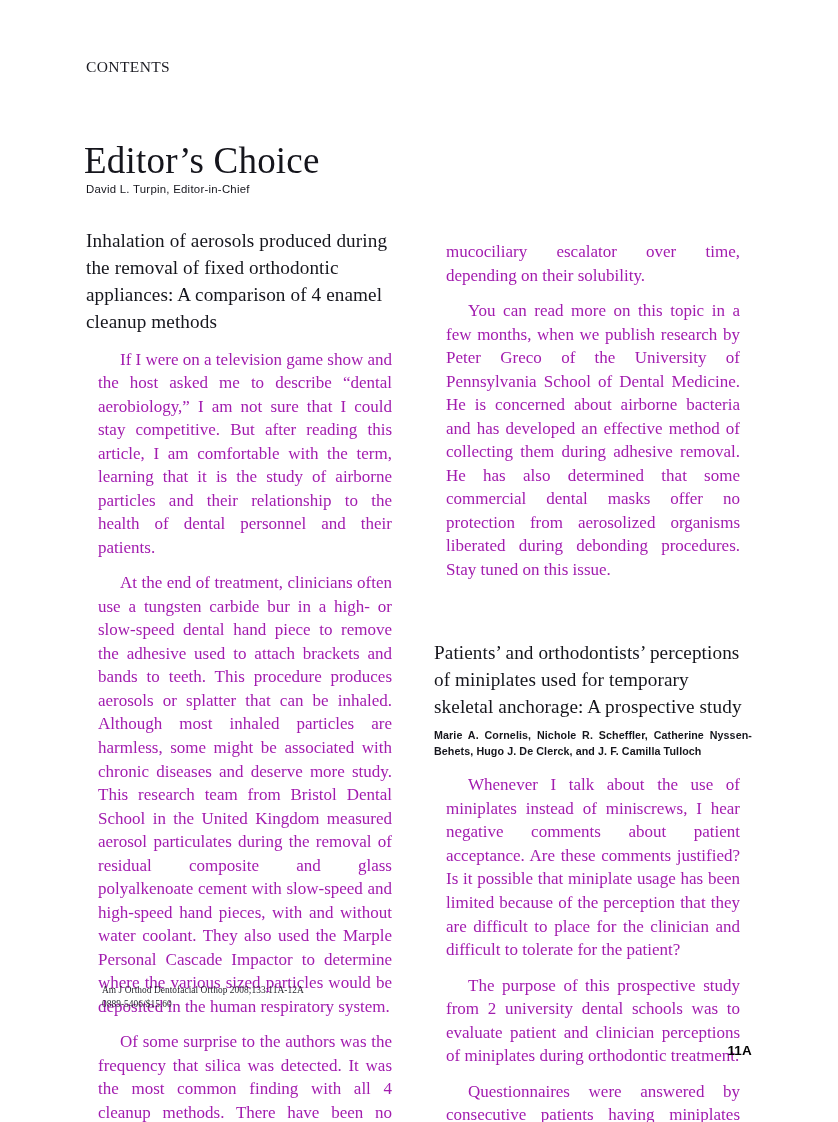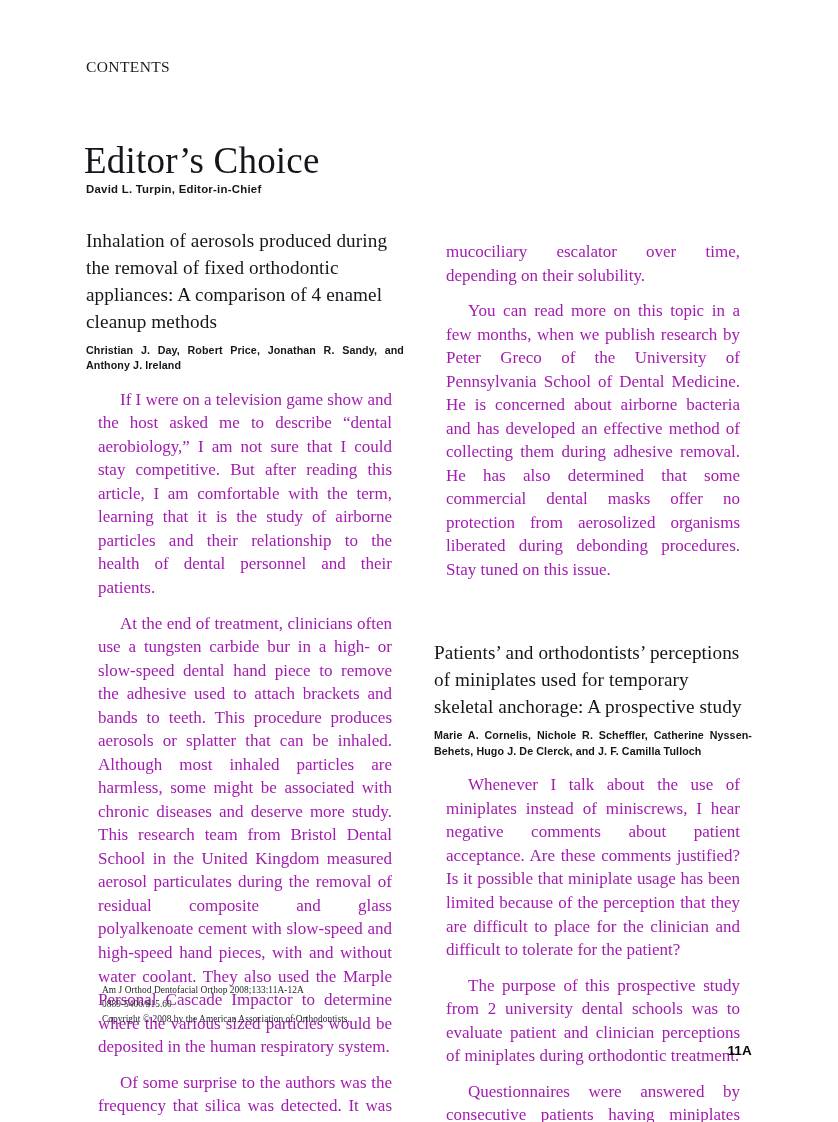--- a/index.html
+++ b/index.html
@@ -47,21 +47,21 @@
     line-height: 1.05;
     text-align: right;
   }
 
   .byline {
     position: absolute;
     left: 86px;
     top: 183px;
     font-family: "Liberation Sans", "DejaVu Sans", sans-serif;
     font-size: 11.4px;
-    font-weight: bold;
+    font-weight: normal;
     letter-spacing: 0.25px;
     color: #15151c;
   }
 
   
   .col {
     position: absolute;
     top: 228px;
     width: 318px;
   }
@@ -141,21 +141,20 @@
   <div class="contents-label">CONTENTS</div>
 
   <h1 class="masthead">Editor’s Choice</h1>
 
   <div class="byline">David L. Turpin, Editor-in-Chief</div>
 
   <div class="col col-left">
 
     <h2 class="art-title">Inhalation of aerosols produced during the removal of fixed orthodontic appliances: A comparison of 4 enamel cleanup methods</h2>
 
-    <div class="art-authors">Christian J. Day, Robert Price, Jonathan R. Sandy, and Anthony J. Ireland</div>
 
     <p class="body-par">If I were on a television game show and the host asked me to describe “dental aerobiology,” I am not sure that I could stay competitive. But after reading this article, I am comfortable with the term, learning that it is the study of airborne particles and their relationship to the health of dental personnel and their patients.</p>
 
     <p class="body-par">At the end of treatment, clinicians often use a tungsten carbide bur in a high- or slow-speed dental hand piece to remove the adhesive used to attach brackets and bands to teeth. This procedure produces aerosols or splatter that can be inhaled. Although most inhaled particles are harmless, some might be associated with chronic diseases and deserve more study. This research team from Bristol Dental School in the United Kingdom measured aerosol particulates during the removal of residual composite and glass polyalkenoate cement with slow-speed and high-speed hand pieces, with and without water coolant. They also used the Marple Personal Cascade Impactor to determine where the various sized particles would be deposited in the human respiratory system.</p>
 
     <p class="body-par">Of some surprise to the authors was the frequency that silica was detected. It was the most common finding with all 4 cleanup methods. There have been no reported cases of silicosis in orthodontists, but it has been found in some dental laboratory technicians and factory workers. The authors concluded that aerosol particulates were inhaled irrespective of the hand-piece speed or the presence or absence of a water coolant. Most particulates deposited in the conducting airways and terminal bronchi of the lungs are cleared by the</p>
   </div>
 
   <div class="col col-right">
 
@@ -172,18 +171,17 @@
     <p class="body-par">Whenever I talk about the use of miniplates instead of miniscrews, I hear negative comments about patient acceptance. Are these comments justified? Is it possible that miniplate usage has been limited because of the perception that they are difficult to place for the clinician and difficult to tolerate for the patient?</p>
 
     <p class="body-par">The purpose of this prospective study from 2 university dental schools was to evaluate patient and clinician perceptions of miniplates during orthodontic treatment.</p>
 
     <p class="body-par">Questionnaires were answered by consecutive patients having miniplates placed during their treatment and by the clinicians providing their treatment at the 2 university-based centers. These questionnaires were completed by 98.6% of those involved approximately 1 month, 6 months, and 1 year after surgical placement of the anchor. The authors concluded that miniplates are well accepted by patients and providers. They offer safe and effective anchorage possibilities with a high success rate (92.5%) and few problems during treatment. Although the surgery to place miniplates is more invasive than that for miniscrews, patients experience few undesirable sequelae.</p>
   </div>
 
   <div class="footnote">
     <div>Am J Orthod Dentofacial Orthop 2008;133:11A-12A</div>
     <div>0889-5406/$15.60</div>
-    <div>Copyright © 2008 by the American Association of Orthodontists.</div>
   </div>
 
   <div class="folio">11A</div>
 
 </div>
 
 </body></html>

